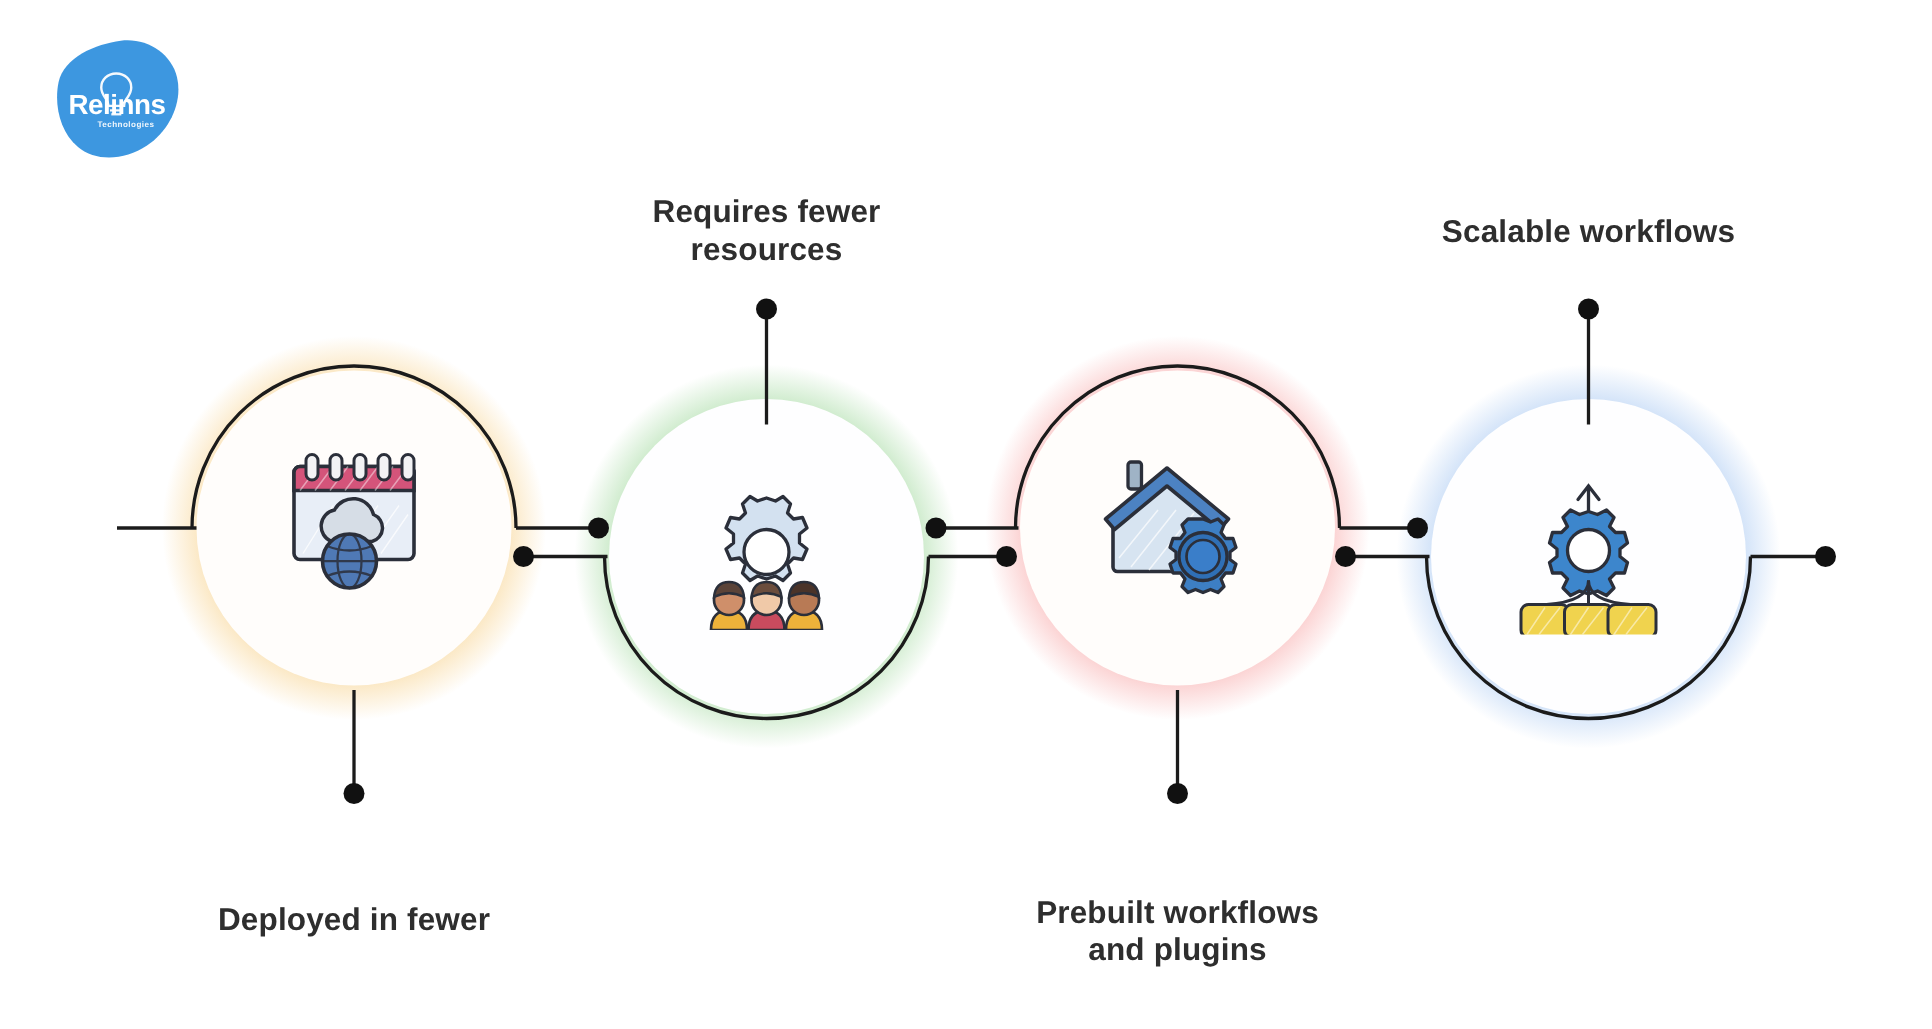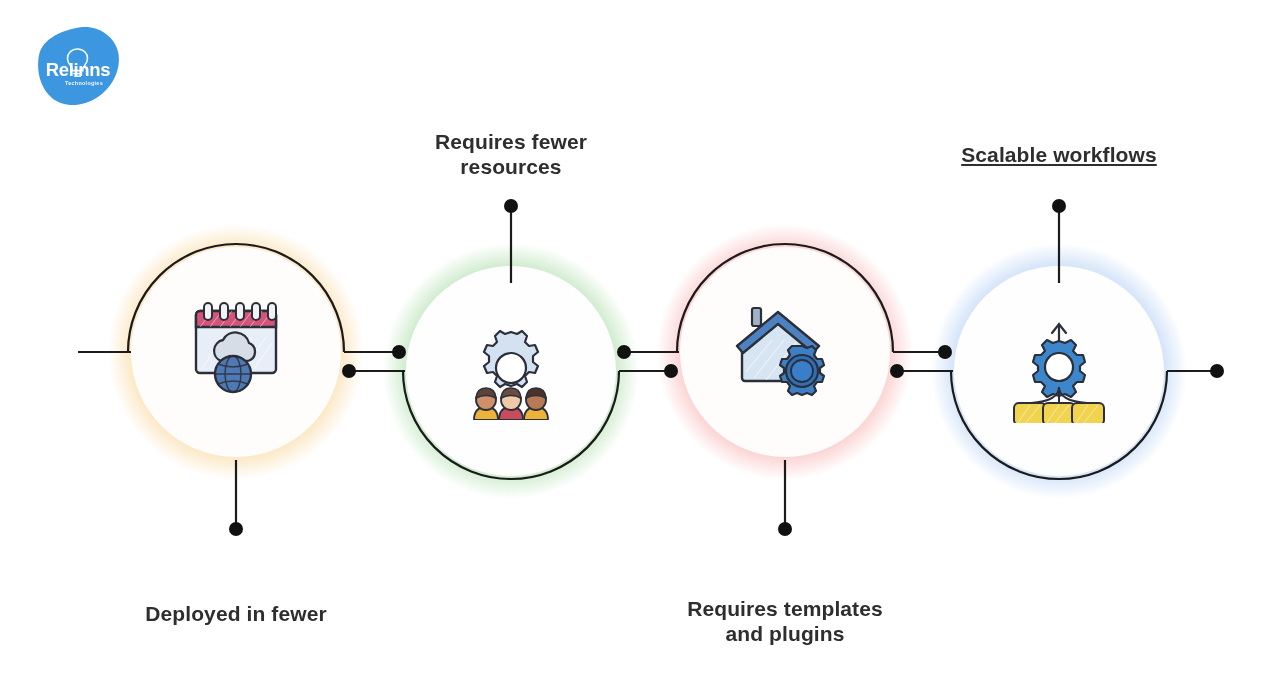--- a/index.html
+++ b/index.html
@@ -262,18 +262,18 @@
         <path d="M14 104 L26 86 M22 104 L36 86 M43 104 L55 86 M51 104 L65 86 M72 104 L84 86 M80 104 L94 86"></path>
       </g>
     </svg>
   </div>
 
   <div class="caption" style="left:96px; top:597px; width:280px;">Deployed in fewer</div>
 
   <div class="caption" style="left:371px; top:125px; width:280px;">Requires fewer
 resources</div>
 
-  <div class="caption" style="left:645px; top:592px; width:280px;">Requires templates
+  <div class="caption" style="left:645px; top:592px; width:280px;">Prebuilt workflows
 and plugins</div>
 
-  <div class="caption" style="left:919px; top:138px; width:280px;text-decoration:underline;">Scalable workflows</div>
+  <div class="caption" style="left:919px; top:138px; width:280px;">Scalable workflows</div>
 
 </div>
 
 </body></html>

